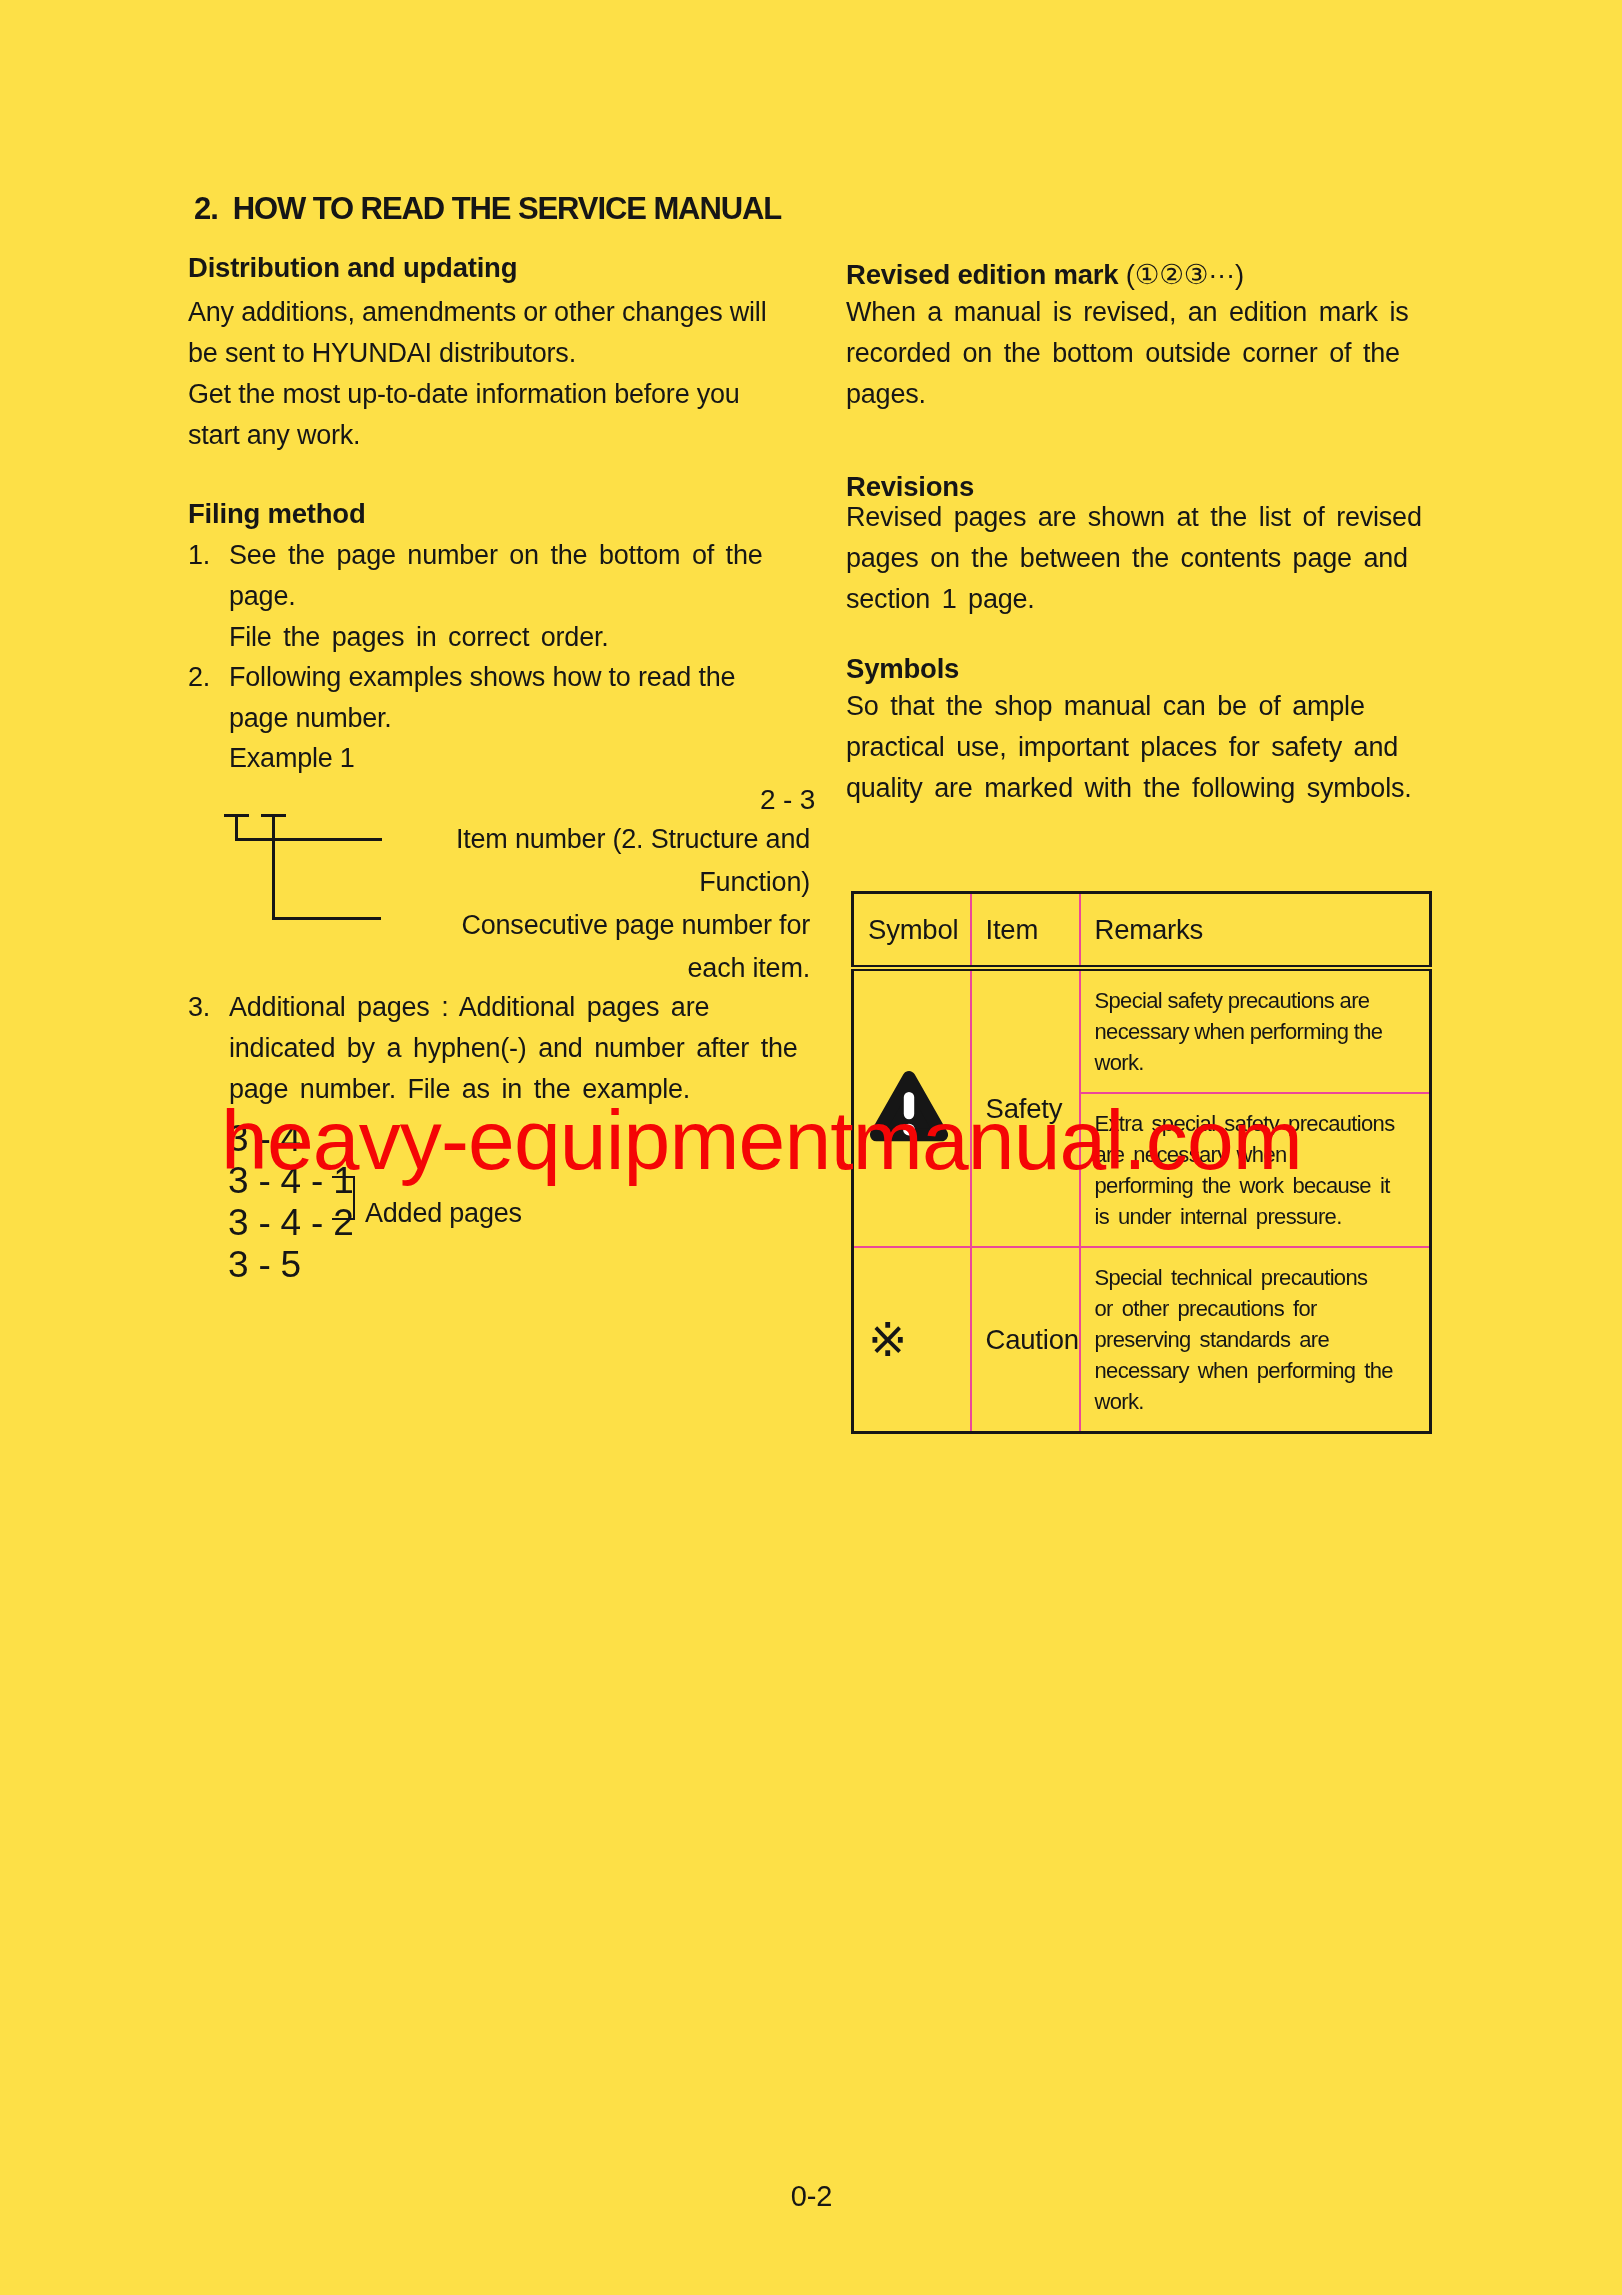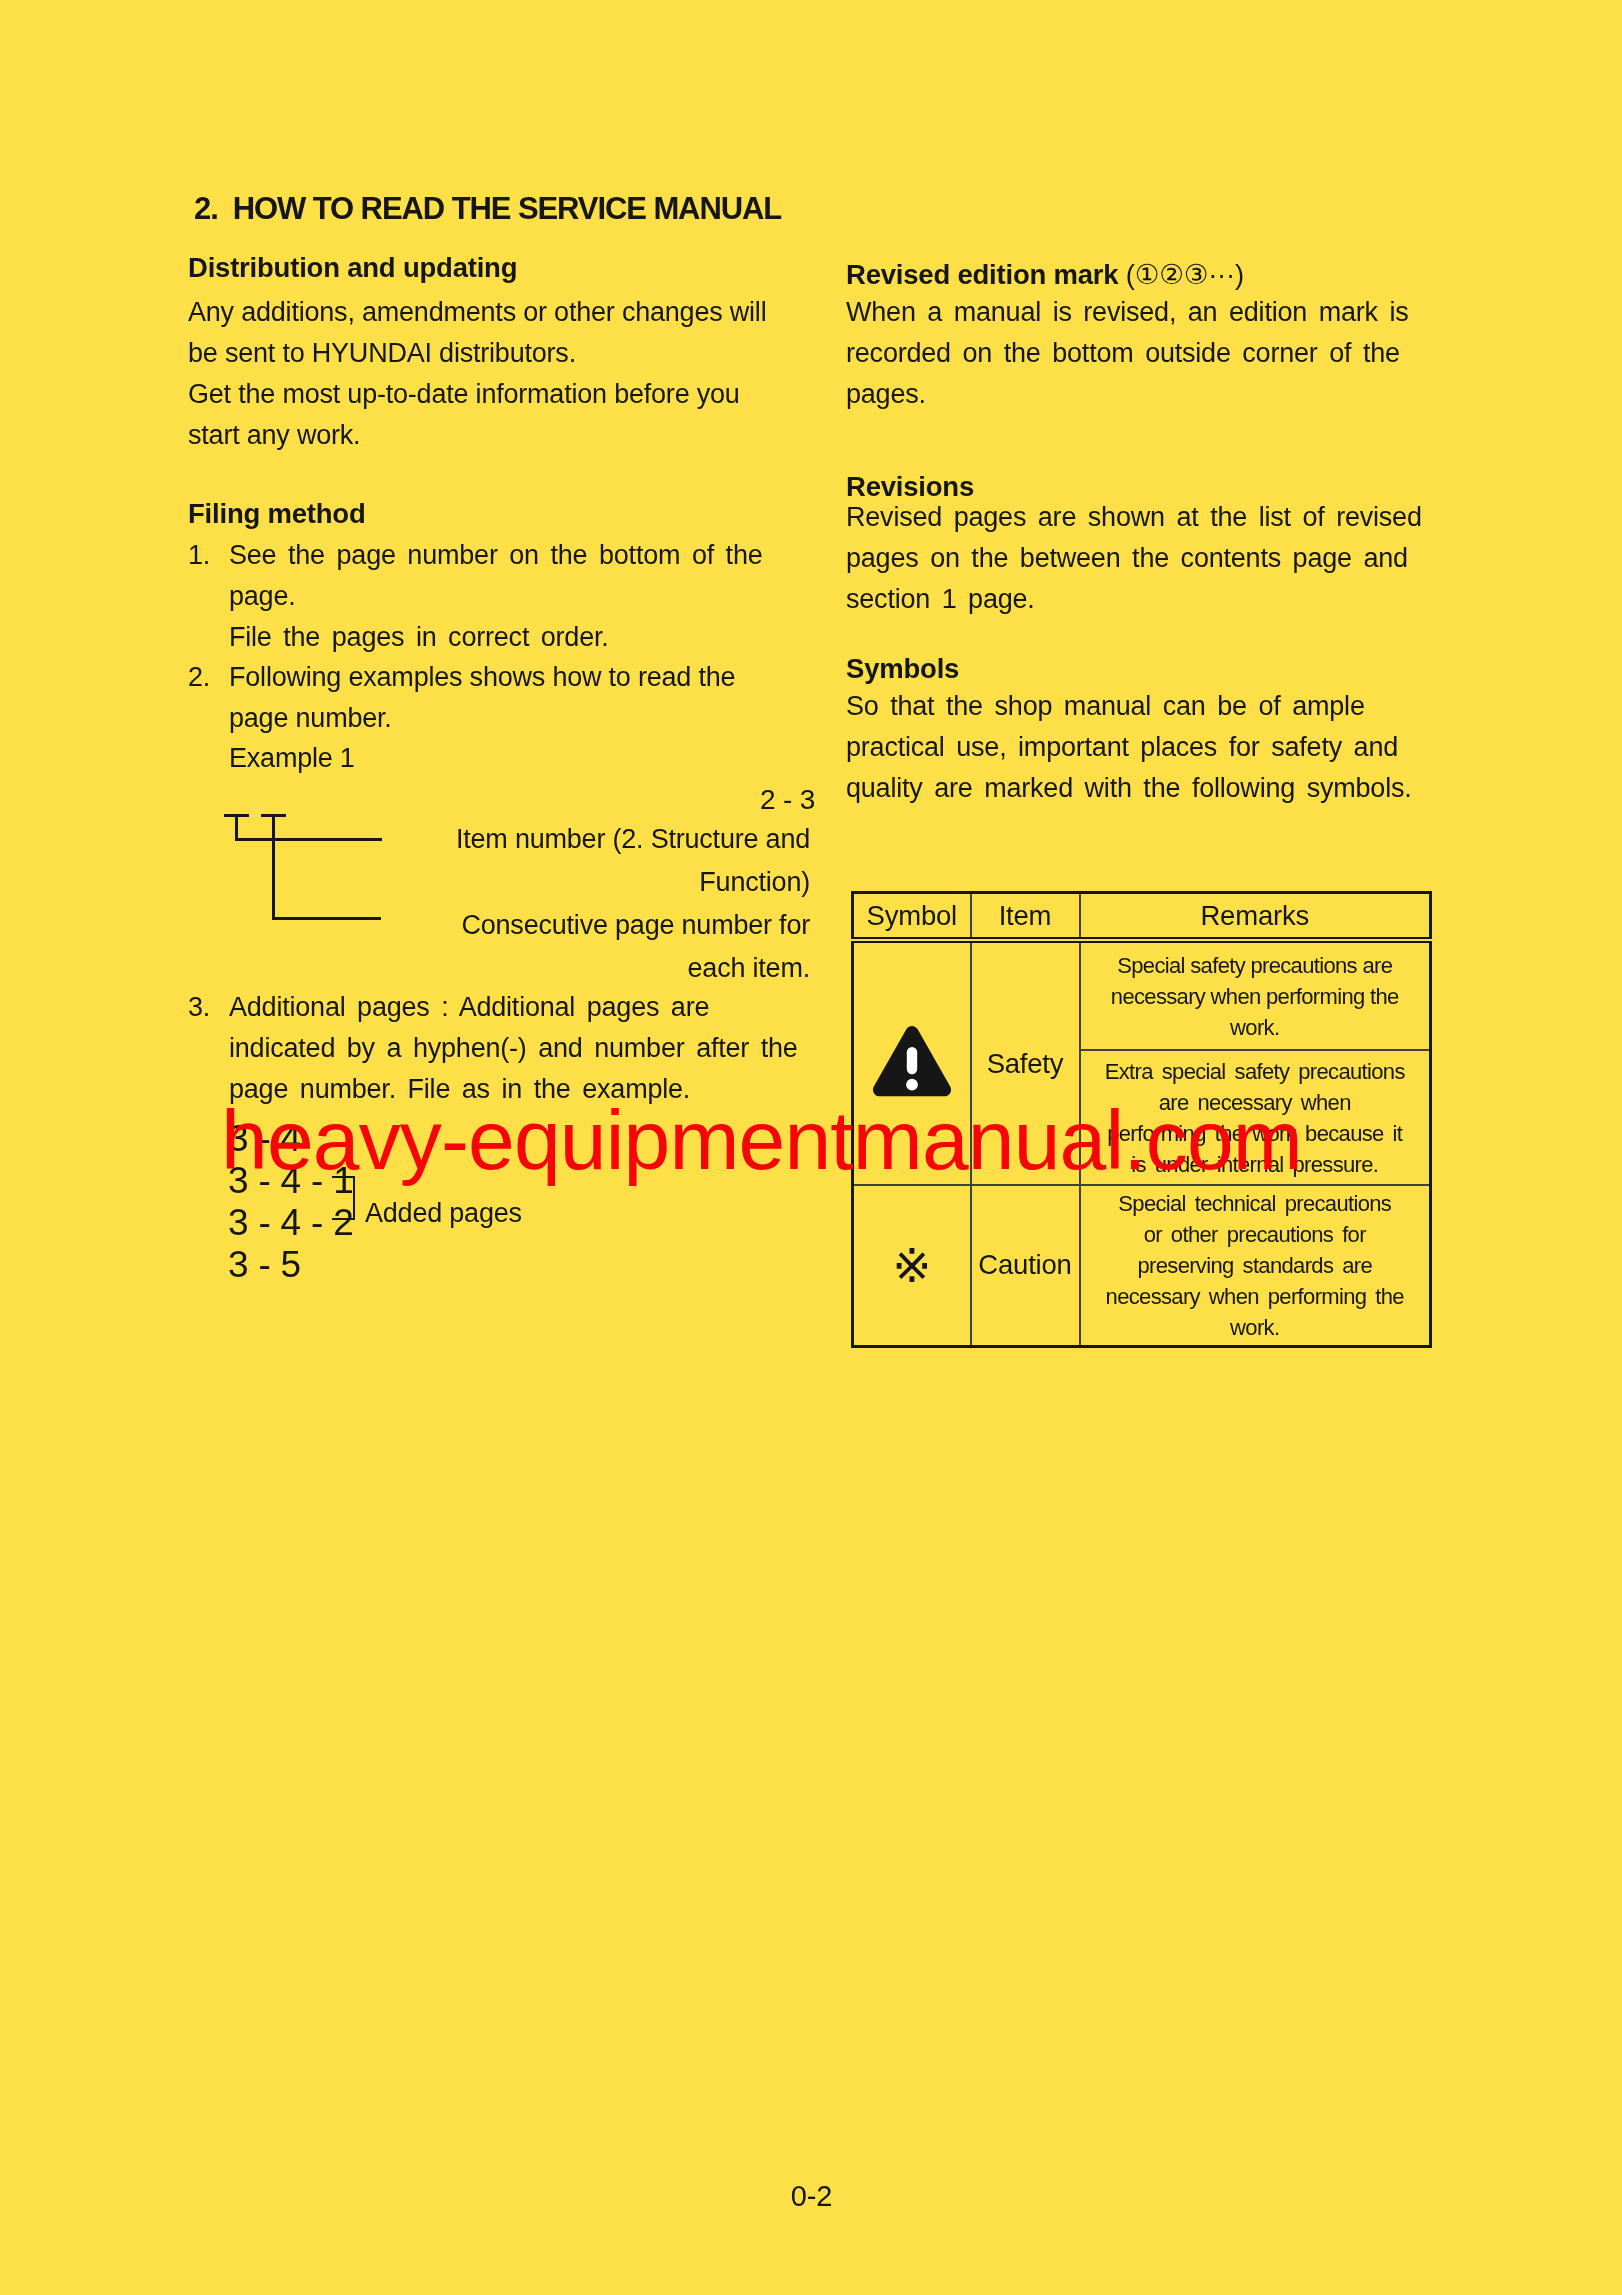--- a/index.html
+++ b/index.html
@@ -18,21 +18,21 @@
   .linework{position:absolute;background:#161616;}
   .callout{position:absolute;font-size:27px;line-height:43px;white-space:pre-line;}
   .pagelist div{font-size:37px;line-height:42px;}
   .bracket{position:absolute;width:21px;height:40px;border-top:2.6px solid #161616;
            border-right:2.6px solid #161616;border-bottom:2.6px solid #161616;}
   .added-label{position:absolute;font-size:27px;line-height:39px;white-space:nowrap;}
   .watermark{position:absolute;left:221px;top:1088px;font-size:84px;line-height:105px;
              letter-spacing:-0.01em;white-space:nowrap;z-index:20;font-weight:normal;}
   table.sym{position:absolute;left:851px;top:891px;width:577px;border-collapse:collapse;
             table-layout:fixed;border:3.3px solid #161616;}
-  table.sym th,table.sym td{border:2px solid #404040;padding:0;text-align:center;
+  table.sym th,table.sym td{border:2px solid #ec4899;padding:14px;text-align:left;
             vertical-align:middle;font-weight:normal;}
   table.sym thead th{font-size:27.5px;height:43px;border-bottom:6.5px double #161616;}
   td.remarks{text-align:left;vertical-align:top;font-size:22px;line-height:31px;
              white-space:pre-line;padding:7.9px 7.9px 0 15.7px;letter-spacing:-0.03em;}
   td.itemcell{font-size:27.5px;}
   td.symcell{padding:0;}
   .caution-mark{font-size:47px;line-height:47px;}
   .footer{position:absolute;left:0;top:2180px;width:100%;text-align:center;font-size:29px;}
 </style>
 </head>

